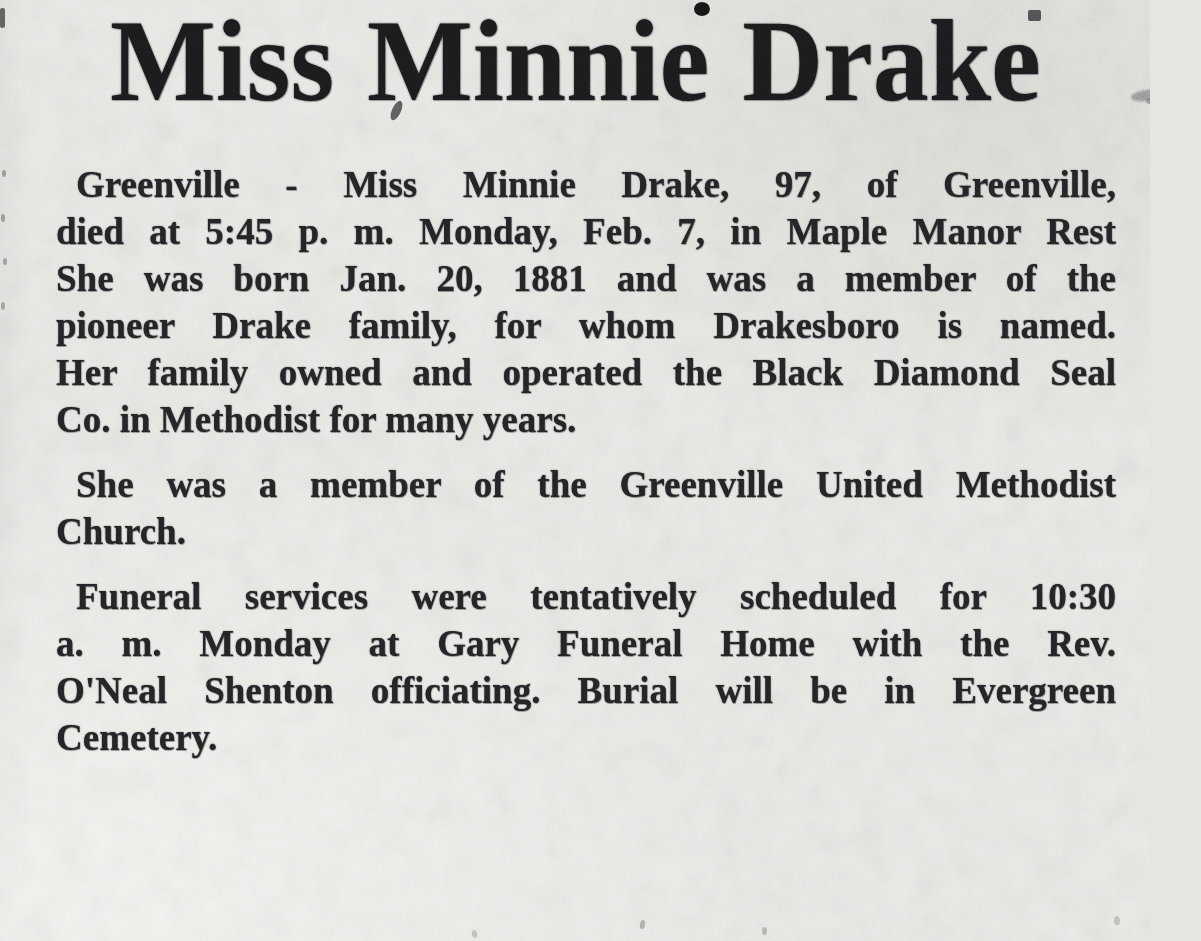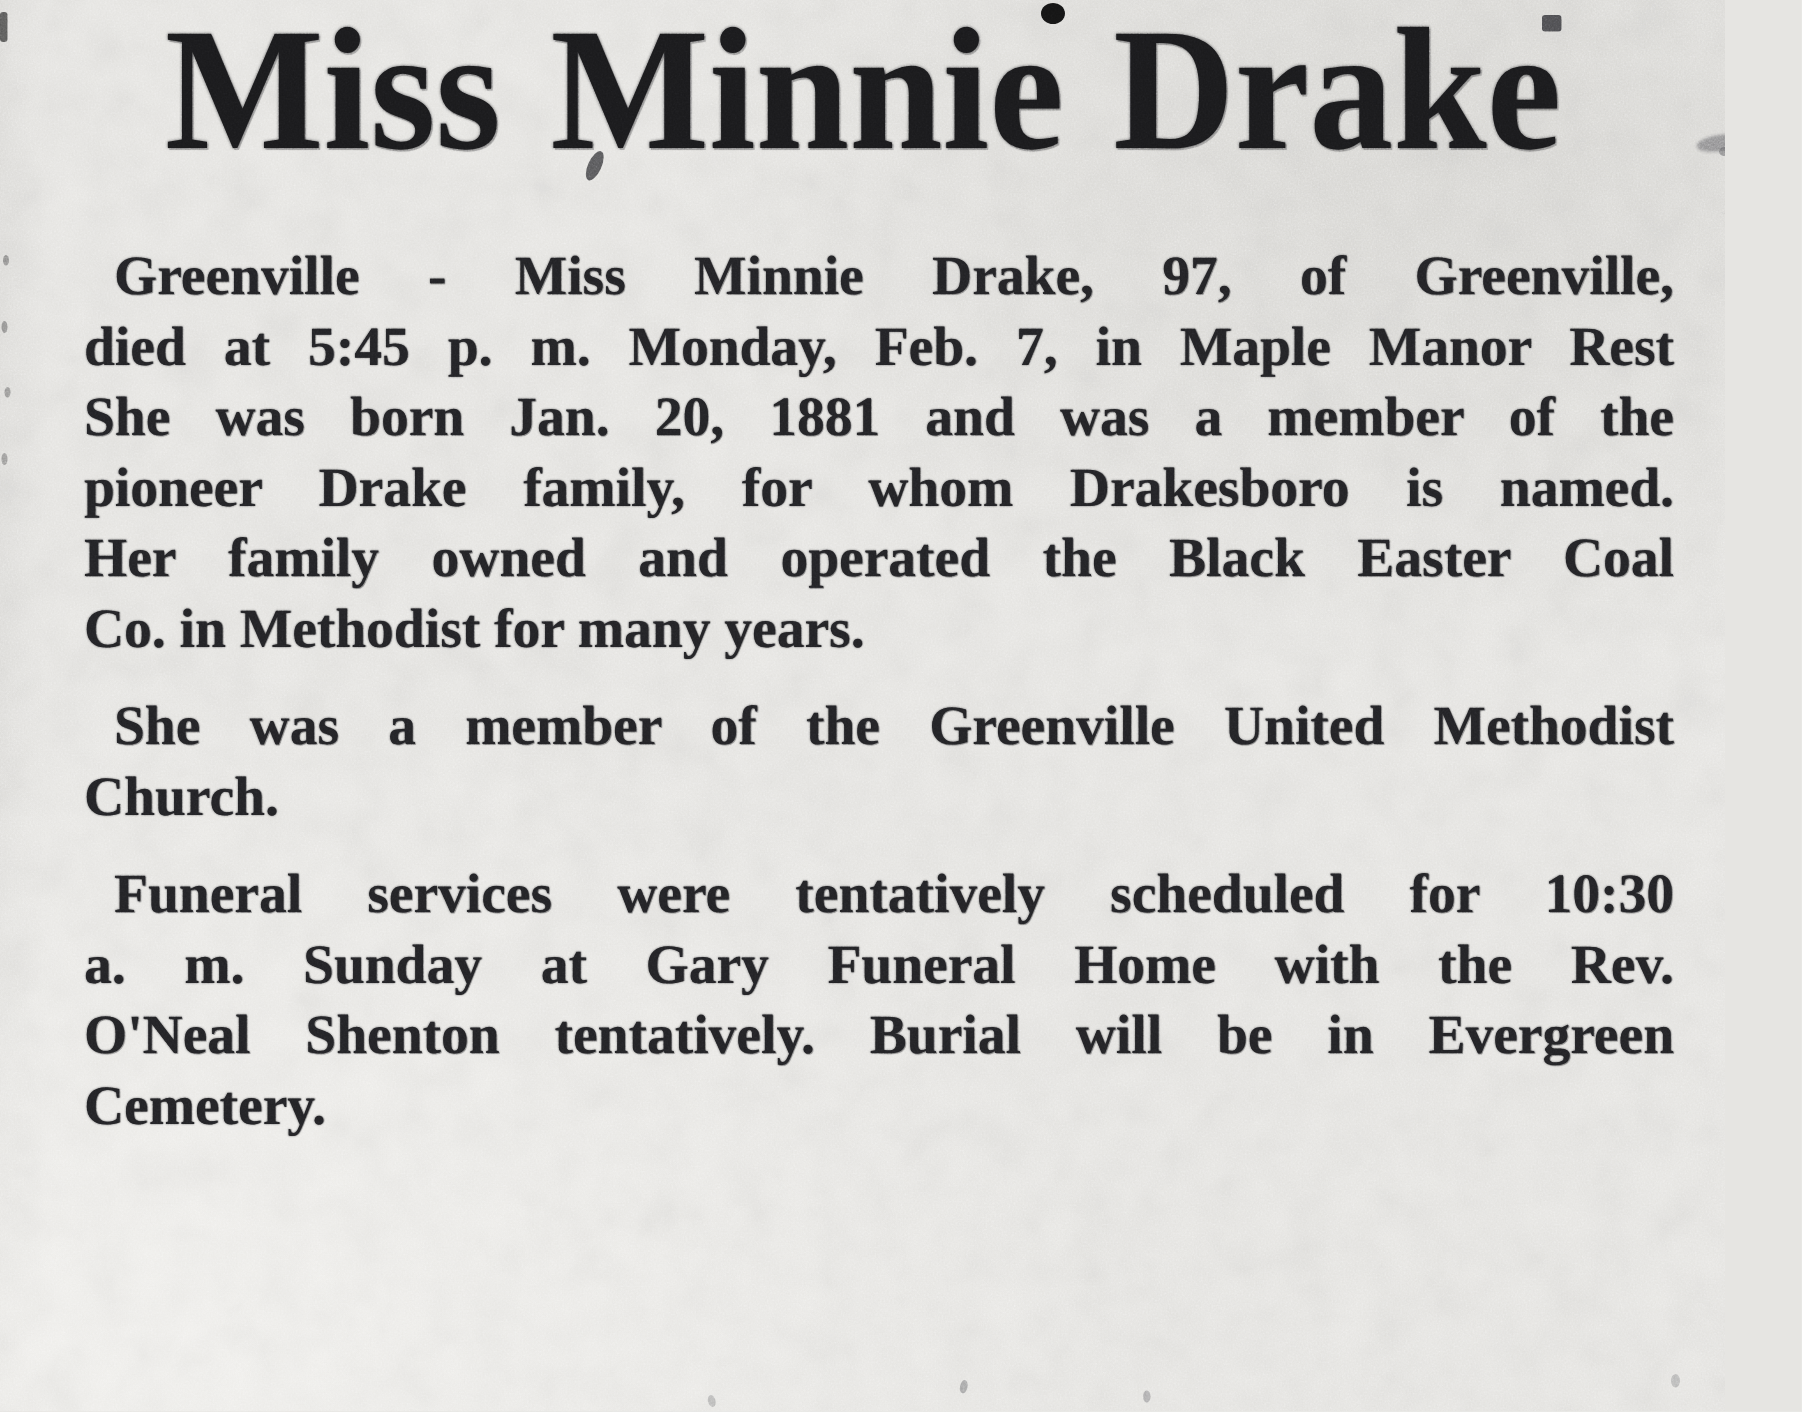--- a/index.html
+++ b/index.html
@@ -95,31 +95,31 @@
 <div class="page">
 
   <h1 class="headline">Miss Minnie Drake</h1>
 
   <div class="bodytext">
     <div class="para p1">
       <div class="ln first">Greenville - Miss Minnie Drake, 97, of Greenville,</div>
       <div class="ln">died at 5:45 p. m. Monday, Feb. 7, in Maple Manor Rest</div>
       <div class="ln">She was born Jan. 20, 1881 and was a member of the</div>
       <div class="ln">pioneer Drake family, for whom Drakesboro is named.</div>
-      <div class="ln">Her family owned and operated the Black Easter Coal</div>
+      <div class="ln">Her family owned and operated the Black Diamond Seal</div>
       <div class="ln end">Co. in Methodist for many years.</div>
     </div>
     <div class="para p3">
       <div class="ln first">She was a member of the Greenville United Methodist</div>
       <div class="ln end">Church.</div>
     </div>
     <div class="para p4">
       <div class="ln first">Funeral services were tentatively scheduled for 10:30</div>
-      <div class="ln">a. m. Sunday at Gary Funeral Home with the Rev.</div>
-      <div class="ln">O'Neal Shenton tentatively. Burial will be in Evergreen</div>
+      <div class="ln">a. m. Monday at Gary Funeral Home with the Rev.</div>
+      <div class="ln">O'Neal Shenton officiating. Burial will be in Evergreen</div>
       <div class="ln end">Cemetery.</div>
     </div>
   </div>
 
   <div class="speck sp-topdot"></div>
   <div class="speck sp-drakesq"></div>
   <div class="speck sp-leftbar"></div>
   <div class="speck sp-smudge"></div>
   <div class="speck sp-blob"></div>
   <div class="speck sp-curve"></div>

